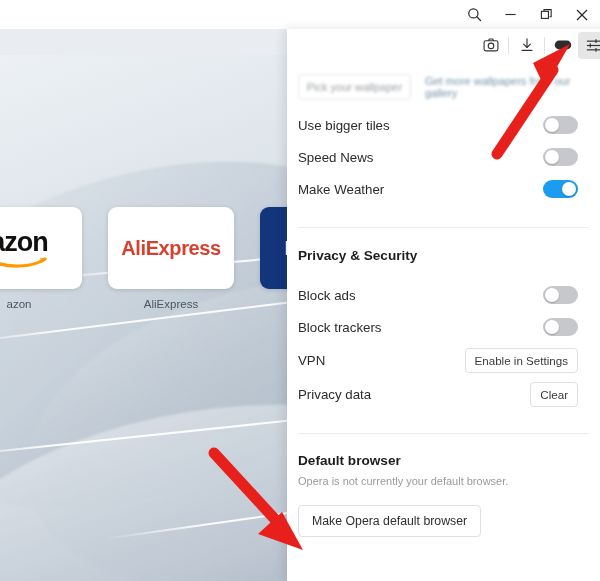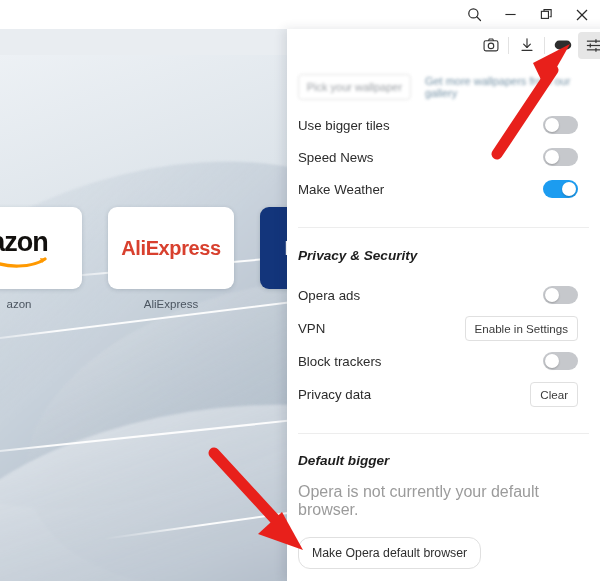--- a/index.html
+++ b/index.html
@@ -192,38 +192,37 @@
   .switch.on .knob { left: 19px; }
 
   .divider {
     height: 1px; background: #ededed;
     margin: 0 11px;
   }
 
   .section-title {
     font-size: 13.6px; font-weight: bold; color: #1d1d1d;
     padding: 0 11px;
-    font-style: italic;
   }
   .section-sub {
-    font-size: 16px; color: #9b9b9b;
-    padding: 0 11px; margin-top: 15px;
+    font-size: 11px; color: #9b9b9b;
+    padding: 0 11px; margin-top: 7px;
   }
 
   .pill-btn {
     border: 1px solid #e0e0e0; border-radius: 4px;
     background: #ffffff;
     font-size: 11.6px; color: #3a3a3a;
     padding: 5px 9px;
     cursor: default;
     white-space: nowrap;
   }
   .wide-btn {
     margin: 0 11px;
-    border: 1px solid #e0e0e0; border-radius: 12px;
+    border: 1px solid #e0e0e0; border-radius: 4px;
     background: #ffffff;
     font-size: 12.3px; color: #2f2f2f;
     padding: 8px 13px;
     display: inline-block;
     cursor: default;
   }
 
   
   .scrollbar-track {
     position: absolute; right: 0; top: 30px;
@@ -387,48 +386,48 @@
 
         <div style="height:22px"></div>
         <div class="divider"></div>
         <div style="height:20px"></div>
 
         <div class="section-title">Privacy &amp; Security</div>
 
         <div style="height:16px"></div>
 
         <div class="row">
-          <div class="row-label">Opera ads</div>
+          <div class="row-label">Block ads</div>
           <div class="switch">
               <div class="knob"></div>
             </div>
-        </div>
-
-        <div class="row" style="height:34px">
-          <div class="row-label">VPN</div>
-          <div class="pill-btn">Enable in Settings</div>
         </div>
 
         <div class="row">
           <div class="row-label">Block trackers</div>
           <div class="switch">
               <div class="knob"></div>
             </div>
         </div>
 
         <div class="row" style="height:34px">
+          <div class="row-label">VPN</div>
+          <div class="pill-btn">Enable in Settings</div>
+        </div>
+
+        <div class="row" style="height:34px">
           <div class="row-label">Privacy data</div>
           <div class="pill-btn">Clear</div>
         </div>
 
         <div style="height:22px"></div>
         <div class="divider"></div>
         <div style="height:19px"></div>
 
-        <div class="section-title">Default bigger</div>
+        <div class="section-title">Default browser</div>
         <div class="section-sub">Opera is not currently your default browser.</div>
 
         <div style="height:18px"></div>
         <div class="wide-btn">Make Opera default browser</div>
 
         <div style="height:26px"></div>
         
         
 
         

